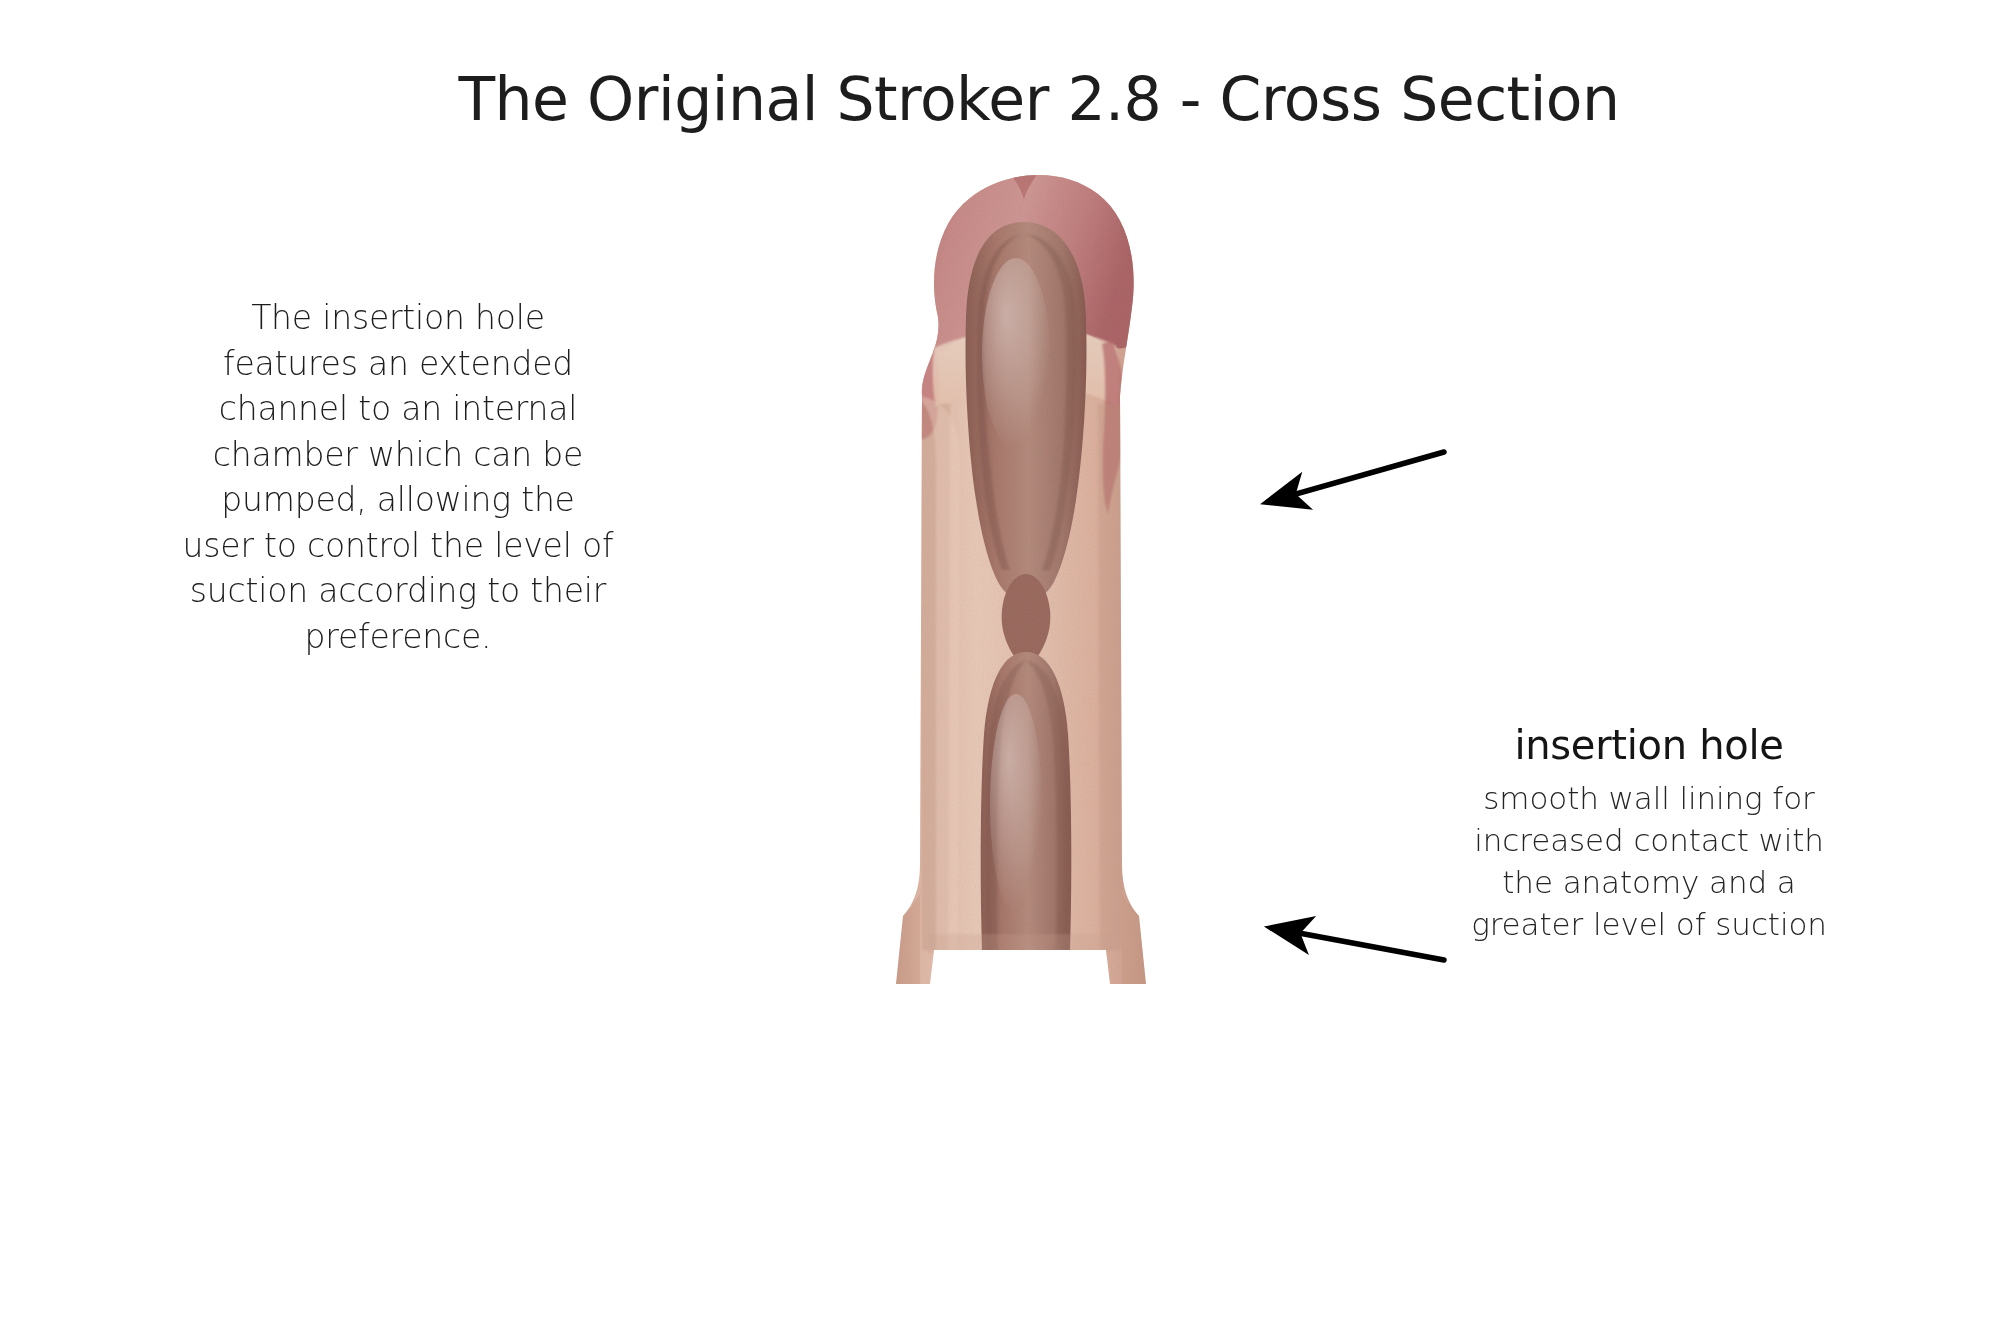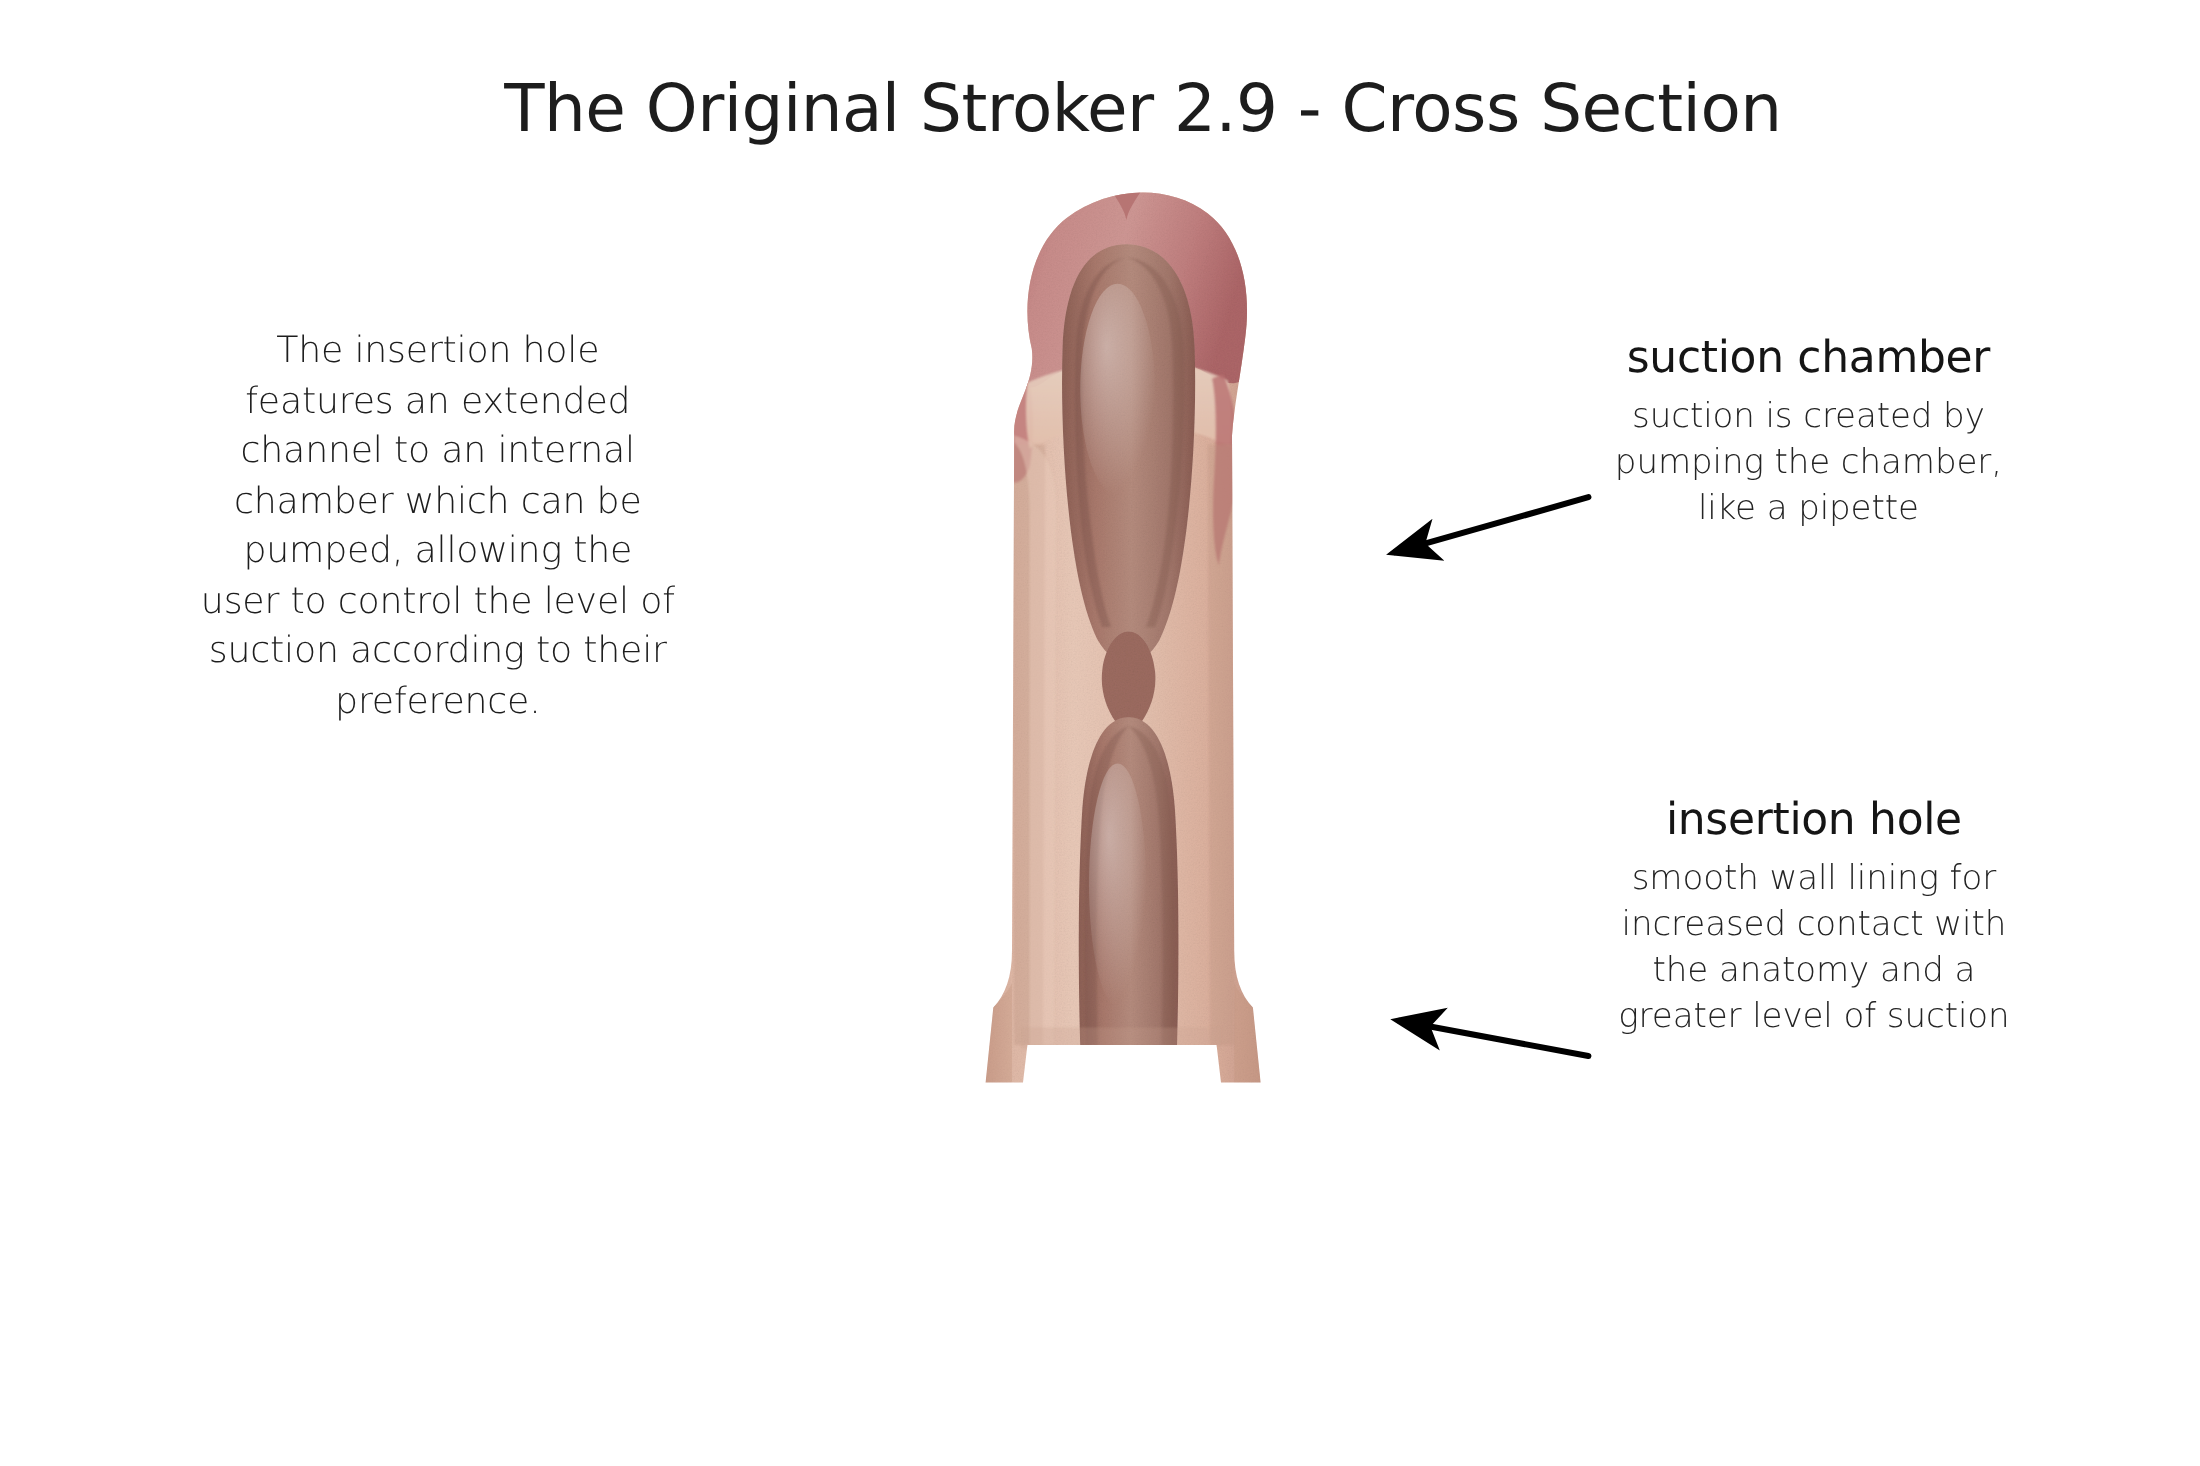--- a/index.html
+++ b/index.html
@@ -76,21 +76,21 @@
 
   
   .arrow-layer{position:absolute;inset:0;pointer-events:none;}
   .arrow-layer svg{position:absolute;inset:0;width:2000px;height:1333px;overflow:visible;}
 </style>
 </head>
 <body>
 
 <div class="stage">
 
-  <h1 id="page-title">The Original Stroker 2.9 - Cross Section</h1>
+  <h1 id="page-title">The Original Stroker 2.8 - Cross Section</h1>
 
   <p id="left-paragraph">The insertion hole
 features an extended
 channel to an internal
 chamber which can be
 pumped, allowing the
 user to control the level of
 suction according to their
 preference.</p>
 
@@ -277,26 +277,20 @@
           <path d="M12,6 L0,1.2 L3,6 L0,10.8 Z" fill="#000000"></path>
         </marker>
       </defs>
 
       <line x1="1444" y1="452" x2="1268" y2="502" stroke="#000000" stroke-width="5.5" stroke-linecap="round" marker-end="url(#arrowHead)"></line>
 
       <line x1="1444" y1="960" x2="1272" y2="928" stroke="#000000" stroke-width="5.5" stroke-linecap="round" marker-end="url(#arrowHead)"></line>
     </svg>
   </div>
 
-  <div class="callout" id="callout-suction-chamber">
-    <div class="callout-title">suction chamber</div>
-    <div class="callout-desc">suction is created by
-pumping the chamber,
-like a pipette</div>
-  </div>
 
   <div class="callout" id="callout-insertion-hole">
     <div class="callout-title">insertion hole</div>
     <div class="callout-desc">smooth wall lining for
 increased contact with
 the anatomy and a
 greater level of suction</div>
   </div>
 
 </div>

